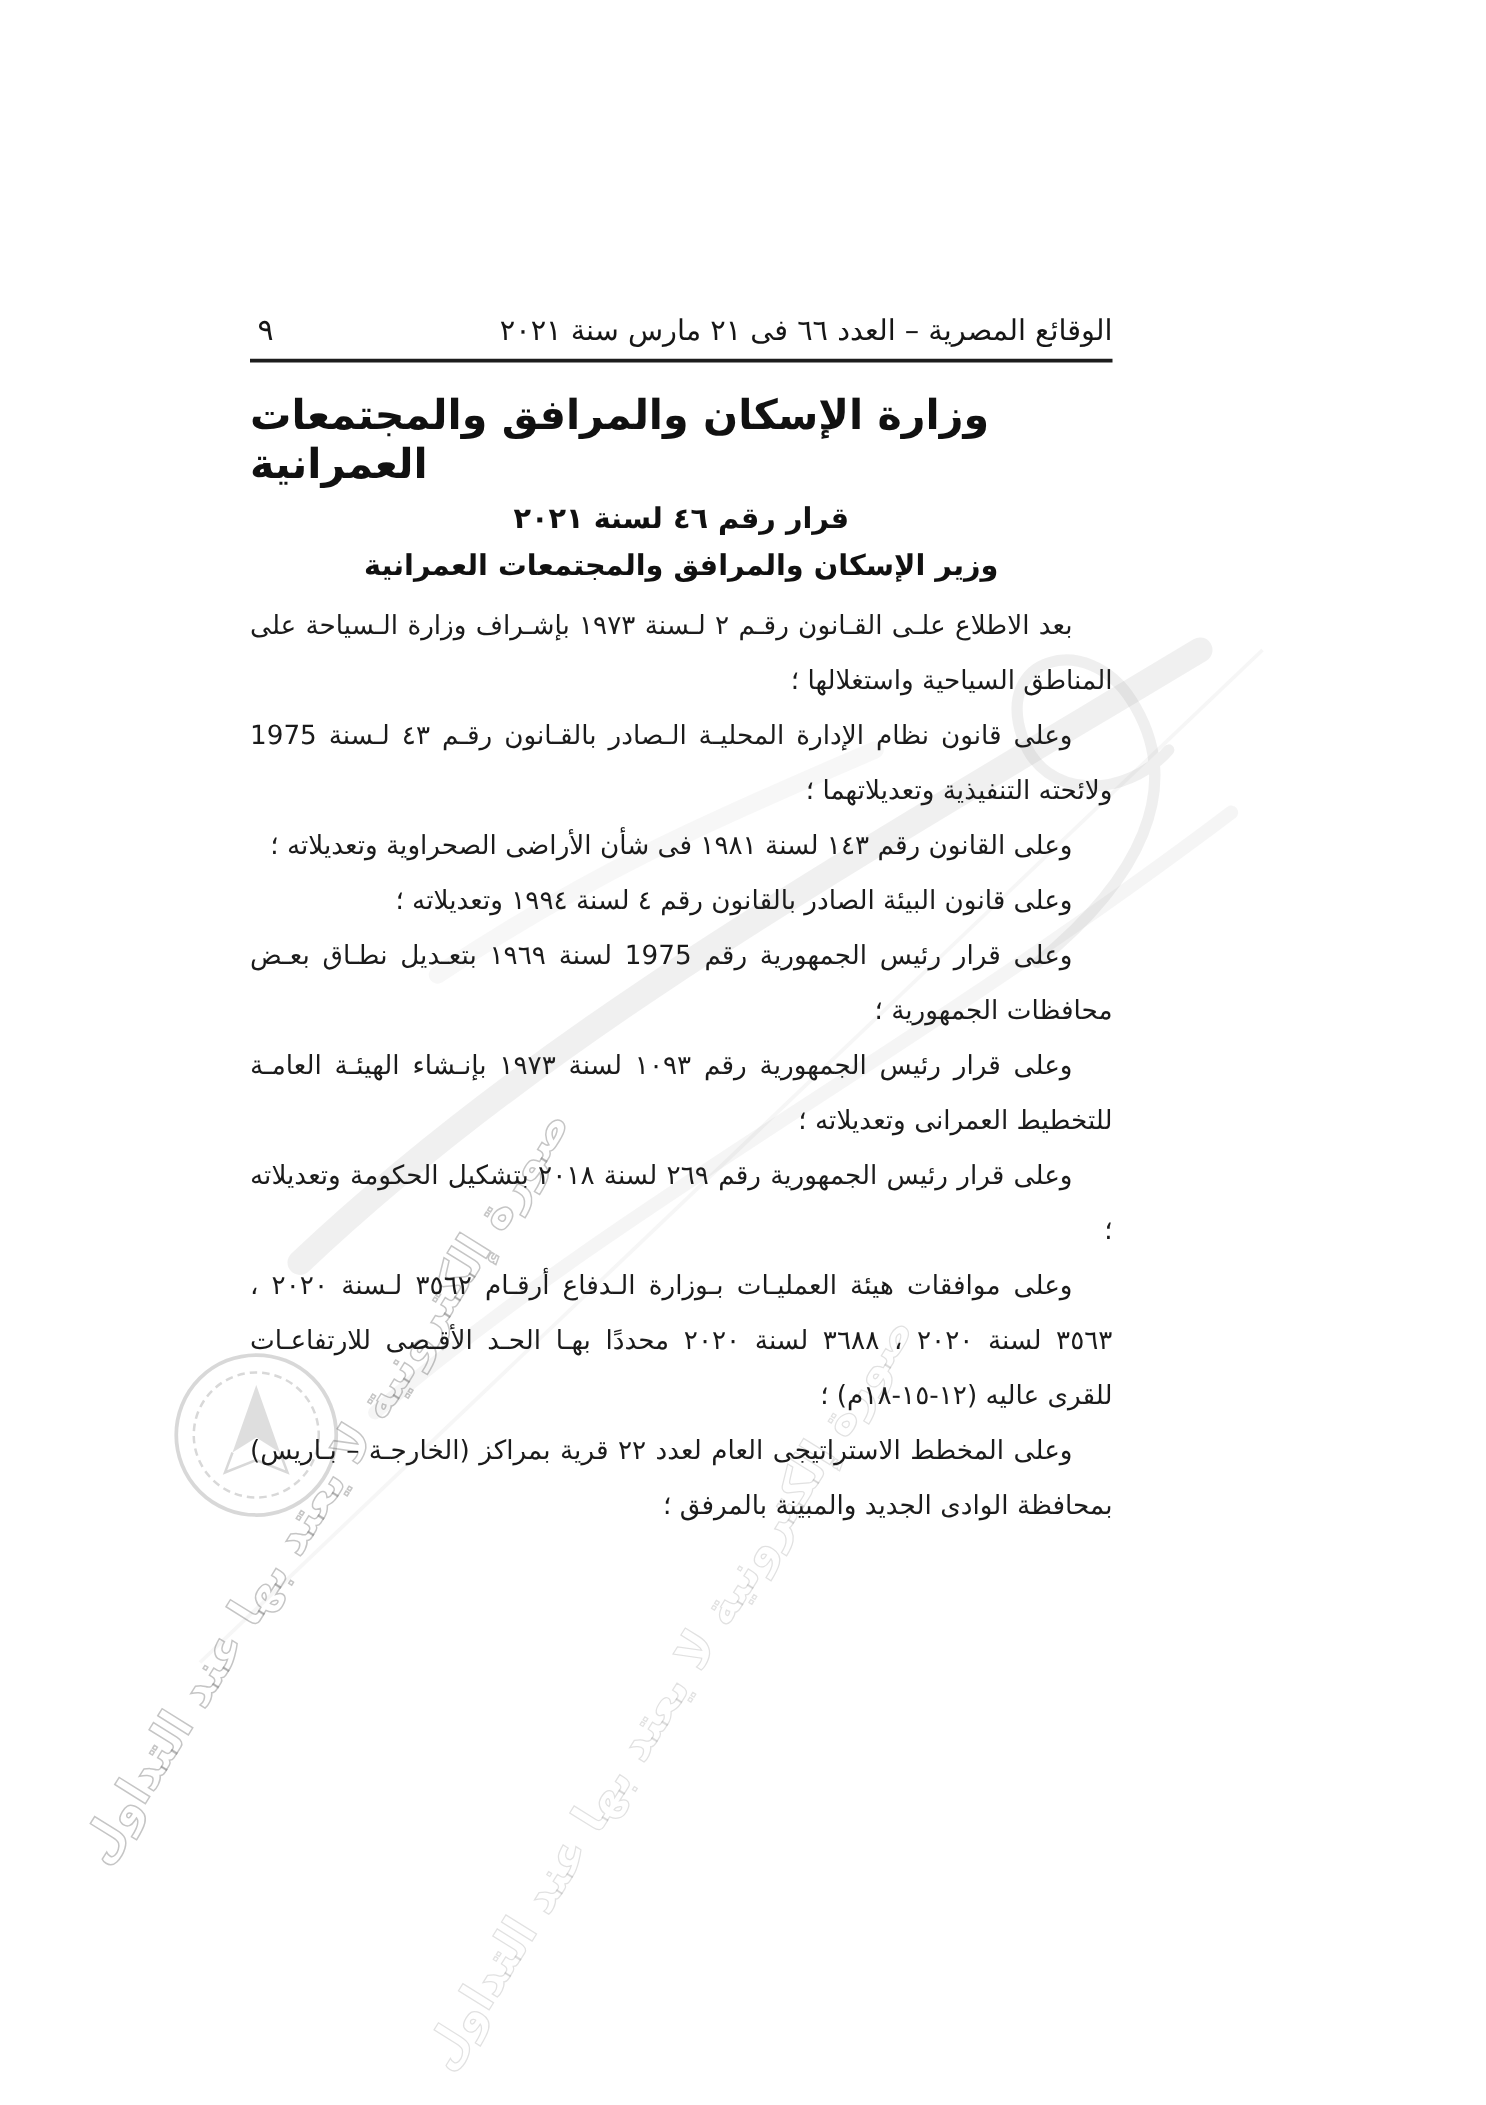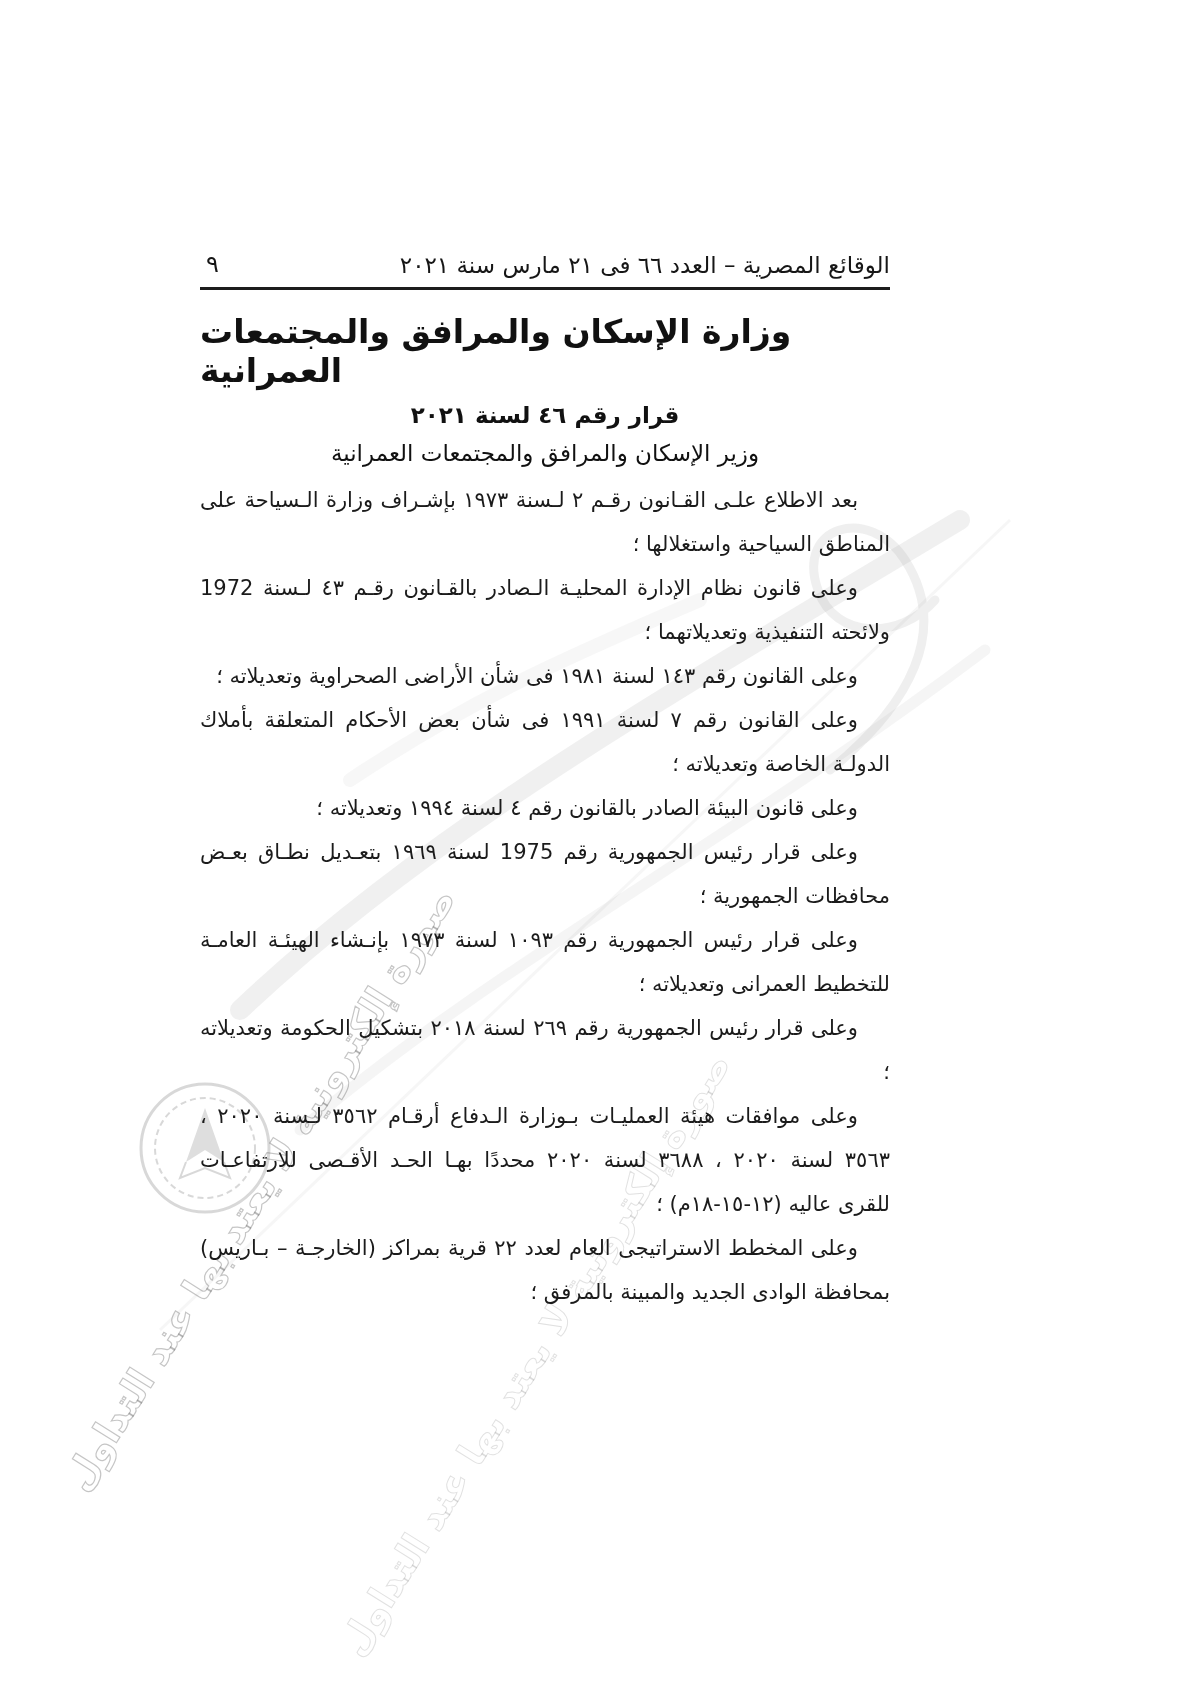--- a/index.html
+++ b/index.html
@@ -87,21 +87,21 @@
     margin-top: 12px;
     text-align: center;
     font-size: 23px;
     font-weight: 700;
     color: #111;
   }
   .minister-title {
     margin-top: 12px;
     text-align: center;
     font-size: 23px;
-    font-weight: 400;
+    font-weight: 700;
     color: #111;
   }
 
   .paragraphs { margin-top: 12px; }
   .paragraphs p {
     font-size: 21px;
     line-height: 44px;
     text-align: justify;
     text-indent: 32px;
     color: #1b1b1b;
@@ -140,23 +140,22 @@
       <span class="page-number">٩</span>
     </div>
     <hr class="header-rule">
 
     <h1 class="ministry-title">وزارة الإسكان والمرافق والمجتمعات العمرانية</h1>
     <h2 class="decree-title">قرار رقم ٤٦ لسنة ٢٠٢١</h2>
     <h3 class="minister-title">وزير الإسكان والمرافق والمجتمعات العمرانية</h3>
 
     <div class="paragraphs">
         <p>بعد الاطلاع علـى القـانون رقـم ٢ لـسنة ١٩٧٣ بإشـراف وزارة الـسياحة على المناطق السياحية واستغلالها ؛</p>
-        <p>وعلى قانون نظام الإدارة المحليـة الـصادر بالقـانون رقـم ٤٣ لـسنة 1972 ولائحته التنفيذية وتعديلاتهما ؛</p>
+        <p>وعلى قانون نظام الإدارة المحليـة الـصادر بالقـانون رقـم ٤٣ لـسنة 1975 ولائحته التنفيذية وتعديلاتهما ؛</p>
         <p>وعلى القانون رقم ١٤٣ لسنة ١٩٨١ فى شأن الأراضى الصحراوية وتعديلاته ؛</p>
-        <p>وعلى القانون رقم ٧ لسنة ١٩٩١ فى شأن بعض الأحكام المتعلقة بأملاك الدولـة الخاصة وتعديلاته ؛</p>
         <p>وعلى قانون البيئة الصادر بالقانون رقم ٤ لسنة ١٩٩٤ وتعديلاته ؛</p>
         <p>وعلى قرار رئيس الجمهورية رقم 1975 لسنة ١٩٦٩ بتعـديل نطـاق بعـض محافظات الجمهورية ؛</p>
         <p>وعلى قرار رئيس الجمهورية رقم ١٠٩٣ لسنة ١٩٧٣ بإنـشاء الهيئـة العامـة للتخطيط العمرانى وتعديلاته ؛</p>
         <p>وعلى قرار رئيس الجمهورية رقم ٢٦٩ لسنة ٢٠١٨ بتشكيل الحكومة وتعديلاته ؛</p>
         <p>وعلى موافقات هيئة العمليـات بـوزارة الـدفاع أرقـام ٣٥٦٢ لـسنة ٢٠٢٠ ، ٣٥٦٣ لسنة ٢٠٢٠ ، ٣٦٨٨ لسنة ٢٠٢٠ محددًا بهـا الحـد الأقـصى للارتفاعـات للقرى عاليه (١٢-١٥-١٨م) ؛</p>
         <p>وعلى المخطط الاستراتيجى العام لعدد ٢٢ قرية بمراكز (الخارجـة – بـاريس) بمحافظة الوادى الجديد والمبينة بالمرفق ؛</p>
       </div>
 
   </div>
 </div>

